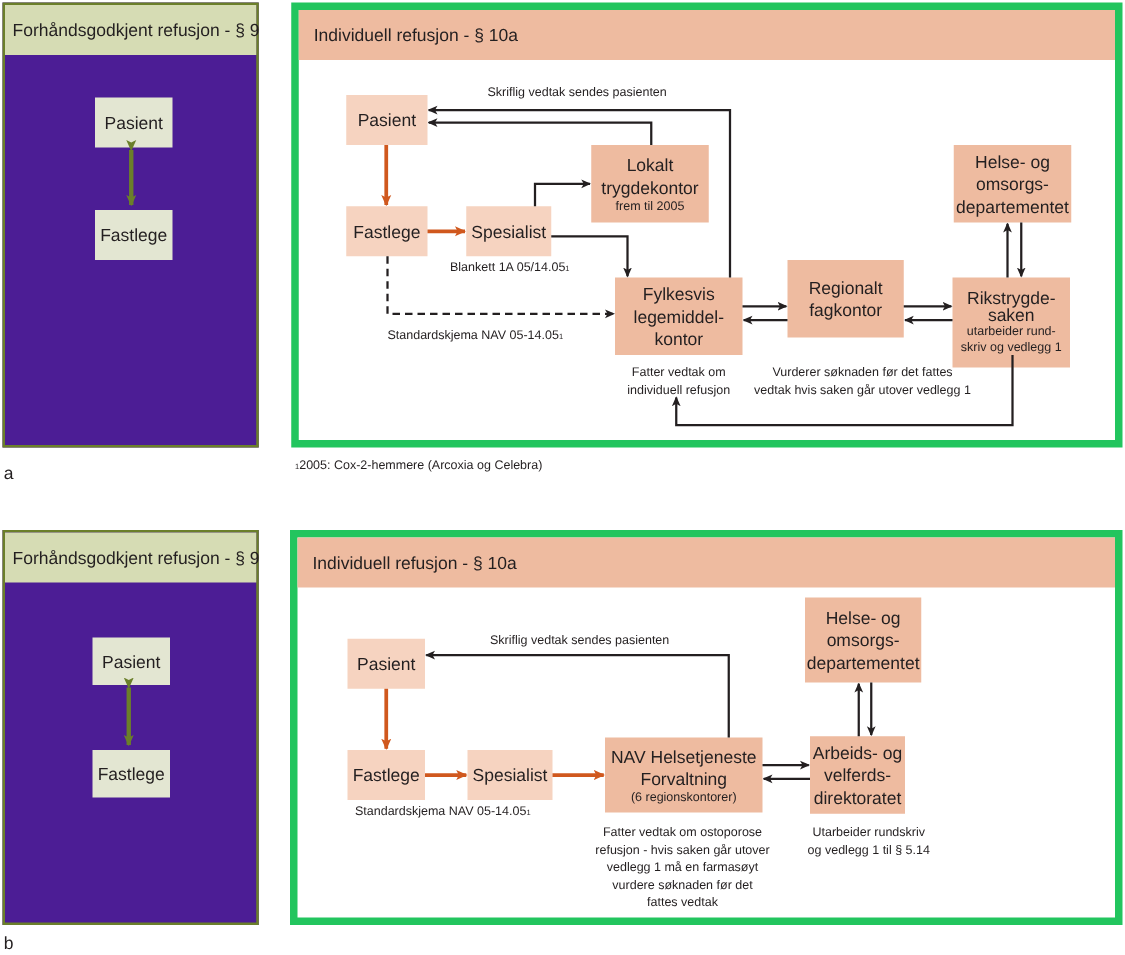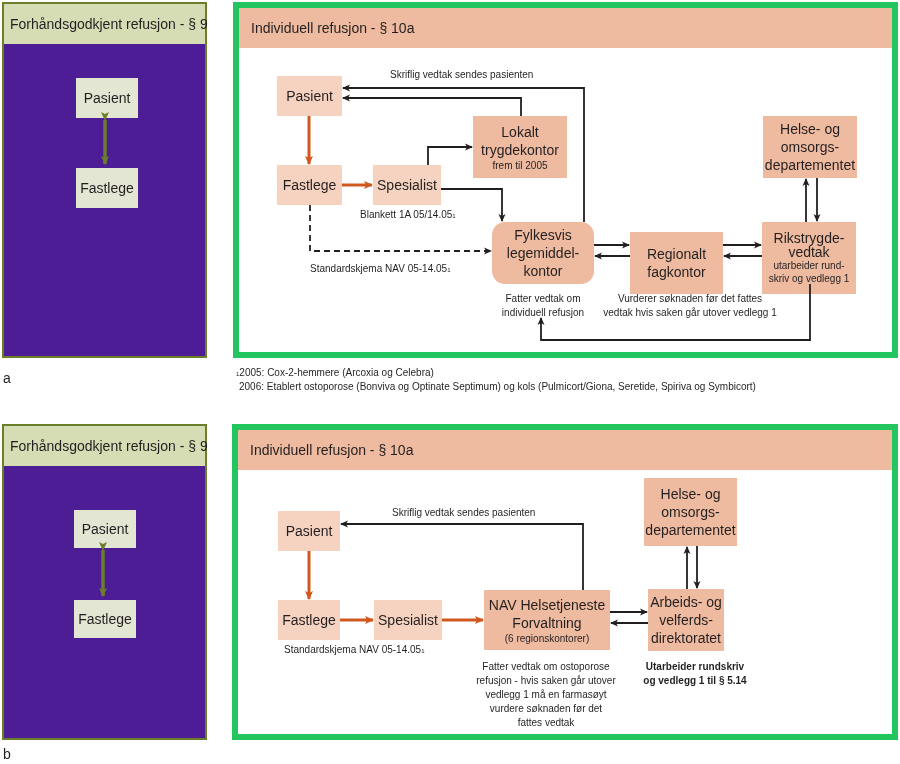--- a/index.html
+++ b/index.html
@@ -48,37 +48,37 @@
   <span>Fastlege</span>
 </div>
 <div class="lbox" style="left:373px;top:165px;width:68px;height:40px;">
   <span>Spesialist</span>
 </div>
 <div class="dbox" style="left:473px;top:116px;width:94px;height:62px;">
   <span>Lokalt</span>
   <span>trygdekontor</span>
   <span class="small">frem til 2005</span>
 </div>
-<div class="dbox" style="left:492px;top:222px;width:102px;height:62px;border-radius:13px;">
+<div class="dbox" style="left:492px;top:222px;width:102px;height:62px;">
   <span>Fylkesvis</span>
   <span>legemiddel-</span>
   <span>kontor</span>
 </div>
-<div class="dbox" style="left:630px;top:232px;width:93px;height:62px;">
+<div class="dbox" style="left:630px;top:208px;width:93px;height:62px;">
   <span>Regionalt</span>
   <span>fagkontor</span>
 </div>
 <div class="dbox" style="left:763px;top:116px;width:94px;height:62px;">
   <span>Helse- og</span>
   <span>omsorgs-</span>
   <span>departementet</span>
 </div>
 <div class="dbox" style="left:762px;top:222px;width:94px;height:72px;line-height:14px;">
   <span>Rikstrygde-</span>
-  <span>vedtak</span>
+  <span>saken</span>
   <span class="small">utarbeider rund-</span>
   <span class="small">skriv og vedlegg 1</span>
 </div>
 
 <div class="note" style="left:390px;top:68px;">Skriflig vedtak sendes pasienten</div>
 <div class="note" style="left:360px;top:208px;">
   <span>Blankett 1A 05/14.05</span><span class="sup">1</span>
 </div>
 <div class="note" style="left:310px;top:262px;">
   <span>Standardskjema NAV 05-14.05</span><span class="sup">1</span>
@@ -89,21 +89,20 @@
 </div>
 <div class="note" style="left:595px;top:292px;width:190px;">
   <div>Vurderer søknaden før det fattes</div>
   <div>vedtak hvis saken går utover vedlegg 1</div>
 </div>
 
 <div class="letter" style="left:3px;top:370px;">a</div>
 
 <div class="note note-left" style="left:236px;top:366px;">
   <div><span class="sup">1</span><span>2005: Cox-2-hemmere (Arcoxia og Celebra)</span></div>
-  <div style="padding-left:3px;">2006: Etablert ostoporose (Bonviva og Optinate Septimum) og kols (Pulmicort/Giona, Seretide, Spiriva og Symbicort)</div>
 </div>
 
 <div class="panel-green" style="left:2px;top:424px;width:205px;height:316px;">
   <div class="hdr-green">Forhåndsgodkjent refusjon - § 9</div>
   <div class="gbox" style="left:70px;top:84px;width:62px;height:38px;">
     <span>Pasient</span>
   </div>
   <div class="gbox" style="left:70px;top:174px;width:62px;height:38px;">
     <span>Fastlege</span>
   </div>
@@ -142,21 +141,21 @@
 <div class="note" style="left:284px;top:643px;">
   <span>Standardskjema NAV 05-14.05</span><span class="sup">1</span>
 </div>
 <div class="note" style="left:470px;top:660px;width:152px;">
   <div>Fatter vedtak om ostoporose</div>
   <div>refusjon - hvis saken går utover</div>
   <div>vedlegg 1 må en farmasøyt</div>
   <div>vurdere søknaden før det</div>
   <div>fattes vedtak</div>
 </div>
-<div class="note" style="left:640px;top:660px;width:110px;font-weight:bold;">
+<div class="note" style="left:640px;top:660px;width:110px;">
   <div>Utarbeider rundskriv</div>
   <div>og vedlegg 1 til § 5.14</div>
 </div>
 
 <div class="letter" style="left:3px;top:746px;">b</div>
 
 <svg class="wires" viewBox="0 0 900 764">
   <defs>
     <marker id="ahk" markerWidth="8" markerHeight="8" refX="7" refY="4" orient="auto" markerUnits="userSpaceOnUse">
       <path d="M0,0.5 L8,4 L0,7.5 L2,4 Z" fill="#231f20"></path>

